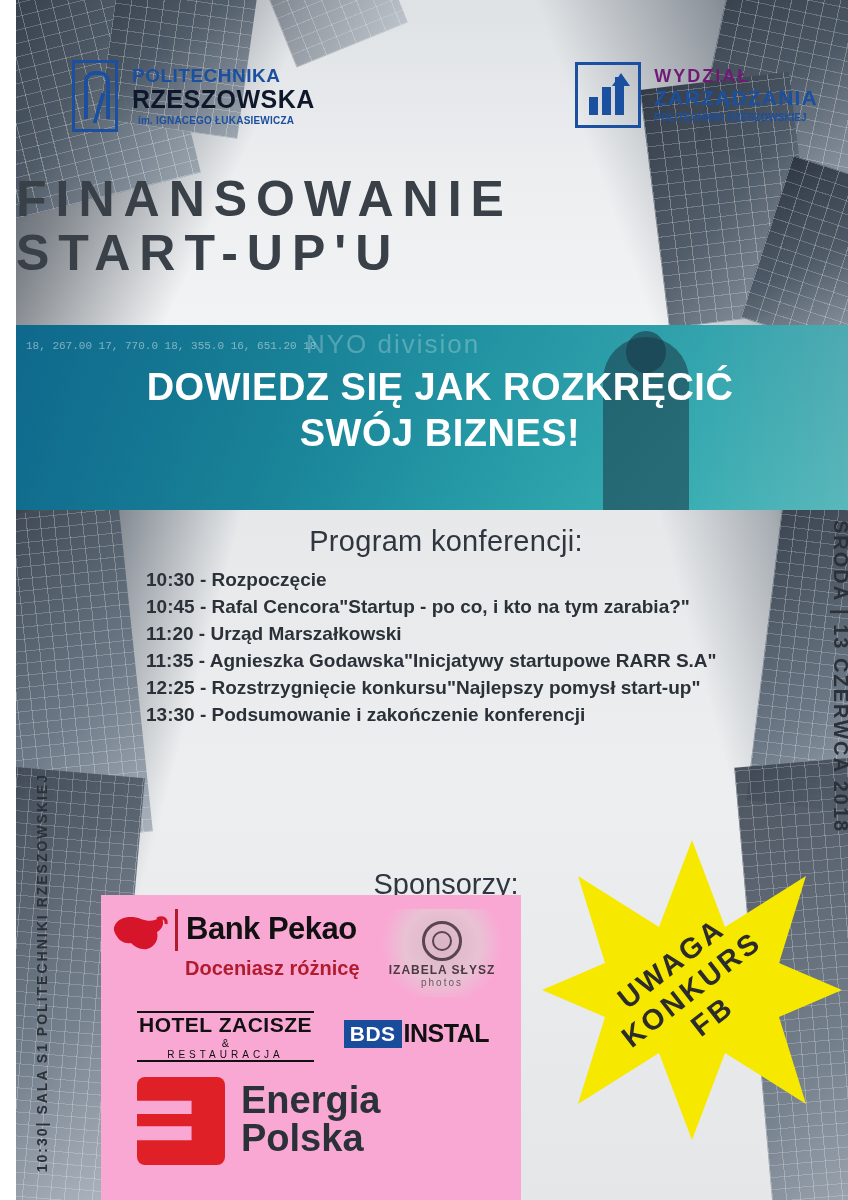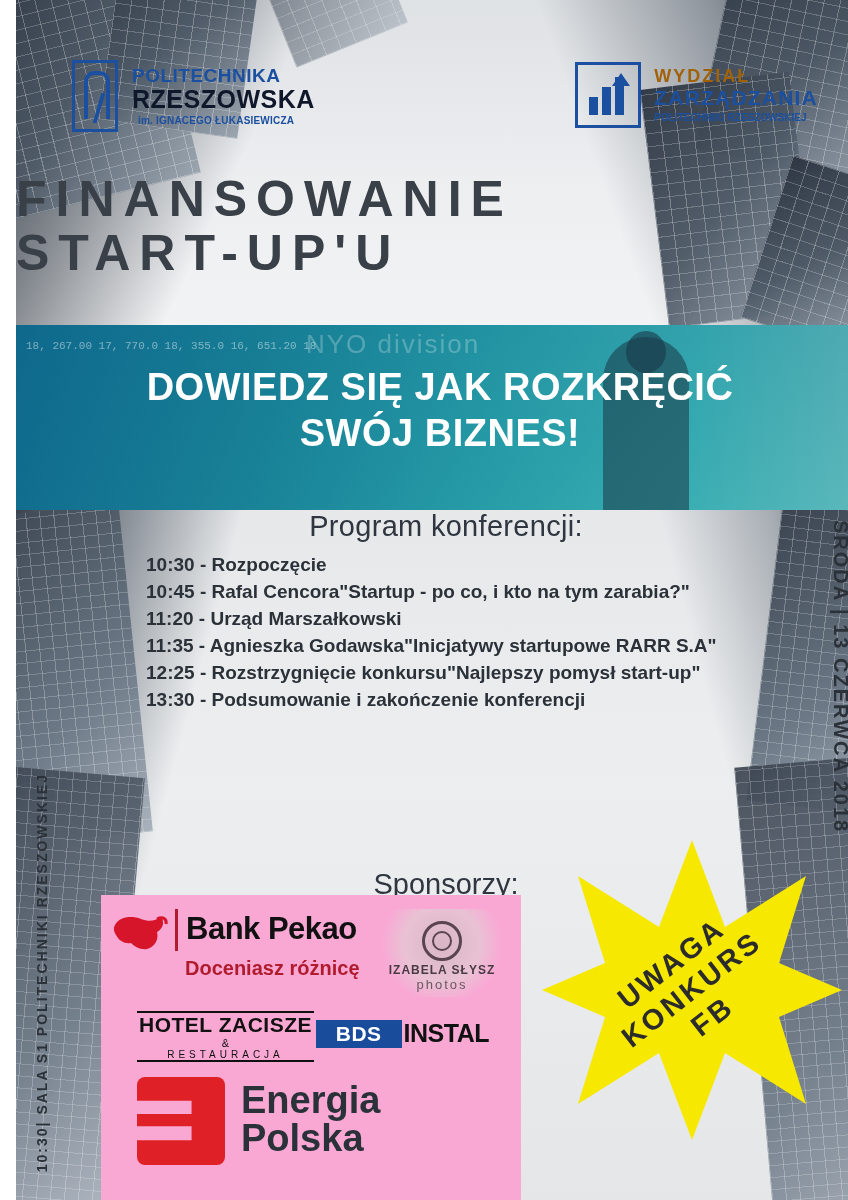--- a/index.html
+++ b/index.html
@@ -68,21 +68,21 @@
     width: 66px; height: 66px; border: 3px solid #1b4fa0; margin-right: 13px; position: relative; overflow: hidden;
   }
   .wz-bar { position: absolute; bottom: 10px; background: #1b4fa0; width: 9px; }
   .wz-b1 { left: 11px; height: 18px; }
   .wz-b2 { left: 24px; height: 28px; }
   .wz-b3 { left: 37px; height: 38px; }
   .wz-arrow {
     position: absolute; right: 8px; top: 8px; width: 0; height: 0;
     border-left: 9px solid transparent; border-right: 9px solid transparent; border-bottom: 13px solid #1b4fa0;
   }
-  .wz-t1 { font-size: 18px; font-weight: bold; color: #a16207; letter-spacing: 2px; line-height: 1.1; }
+  .wz-t1 { font-size: 18px; font-weight: bold; color: #701a75; letter-spacing: 2px; line-height: 1.1; }
   .wz-t2 { font-size: 21px; font-weight: bold; color: #1b4fa0; letter-spacing: 1.2px; line-height: 1.1; }
   .wz-t3 { font-size: 10px; font-weight: bold; color: #1b4fa0; margin-top: 3px; }
 
   
   .title-wrap { position: absolute; left: 0; top: 172px; width: 848px; }
   .title-1 {
     font-size: 50px; font-weight: bold; letter-spacing: 9px; color: #3a4048; line-height: 1.08;
   }
   .title-2 {
     font-size: 50px; font-weight: bold; letter-spacing: 9px; color: #3a4048; line-height: 1.08;
@@ -132,21 +132,21 @@
       repeating-linear-gradient(90deg, rgba(255,255,255,.25) 0 1px, rgba(0,0,0,0) 1px 14px),
       repeating-linear-gradient(0deg, rgba(255,255,255,.2) 0 1px, rgba(0,0,0,0) 1px 12px),
       linear-gradient(140deg,#39424e 0%, #6c7886 60%, #aab3bd 100%);
   }
   .l1 { left: -30px; top: 0; width: 150px; height: 330px; transform: rotate(-6deg); }
   .l2 { left: -60px; top: 260px; width: 170px; height: 440px; transform: rotate(5deg); opacity:.9;}
   .l3 { right: -40px; top: 0; width: 140px; height: 300px; transform: rotate(7deg); }
   .l4 { right: -50px; top: 250px; width: 160px; height: 460px; transform: rotate(-5deg); opacity:.9;}
 
   
-  .program { position: absolute; left: 130px; top: 510px; width: 600px; }
+  .program { position: absolute; left: 130px; top: 525px; width: 600px; }
   .program-heading {
     font-size: 29px; color: #2f3640; text-align: center; margin-bottom: 9px; letter-spacing: .3px;
   }
   .prog-item {
     font-size: 19px; font-weight: bold; color: #2b3138; line-height: 1.32; margin-bottom: 2px;
     padding-left: 34px; text-indent: -34px;
   }
 
   .sponsors-heading {
     position: absolute; left: 130px; top: 868px; width: 600px; text-align: center;
@@ -187,34 +187,34 @@
   }
   .izabela-ring {
     width: 40px; height: 40px; margin: 12px auto 2px; border: 3px solid #5a4450; border-radius: 50%;
     position: relative;
   }
   .izabela-ring:after {
     content:""; position:absolute; left:50%; top:50%; transform:translate(-50%,-50%);
     width:16px; height:16px; border:2px solid #5a4450; border-radius:50%;
   }
   .izabela-t1 { font-size: 12px; font-weight: bold; color: #4a3a44; letter-spacing: 1px; }
-  .izabela-t2 { font-size: 13px; color: #6a5860; letter-spacing: 2px; }
+  .izabela-t2 { font-size: 10px; color: #6a5860; letter-spacing: 2px; }
 
   .sp-row2 { position: absolute; left: 0; top: 112px; width: 420px; height: 62px; }
   .hotel {
     position: absolute; left: 32px; top: 4px; width: 185px; text-align: center;
   }
   .hotel-line { height: 2px; background: #111; margin: 0 4px; }
   .hotel-name { font-size: 21px; font-weight: bold; color: #111; letter-spacing: .5px; line-height: 1.15; }
   .hotel-amp { font-size: 11px; color: #111; }
   .hotel-sub { font-size: 10px; color: #111; letter-spacing: 4px; }
   .bds {
     position: absolute; right: 32px; top: 12px; display: flex; align-items: center;
   }
-  .bds-b { background: #1a4c9c; color: #fff; font-size: 21px; font-weight: bold; padding: 2px 20px; letter-spacing: .5px; }
+  .bds-b { background: #1a4c9c; color: #fff; font-size: 21px; font-weight: bold; padding: 2px 6px; letter-spacing: .5px; }
   .bds-i { color: #111; font-size: 25px; font-weight: bold; letter-spacing: -.5px; margin-left: 2px; }
 
   .sp-row3 { position: absolute; left: 0; top: 180px; width: 420px; height: 95px; display: flex; align-items: center; }
   .ep-mark {
     position: absolute; left: 36px; top: 2px; width: 88px; height: 88px;
     background: #e02027;
     clip-path: polygon(0 0, 100% 0, 100% 100%, 0 100%, 0 72%, 62% 72%, 62% 56%, 0 56%, 0 42%, 62% 42%, 62% 27%, 0 27%);
     border-radius: 8px;
   }
   .ep-text { position: absolute; left: 140px; top: 6px; font-size: 38px; font-weight: bold; color: #2b3138; line-height: 1.0; }

